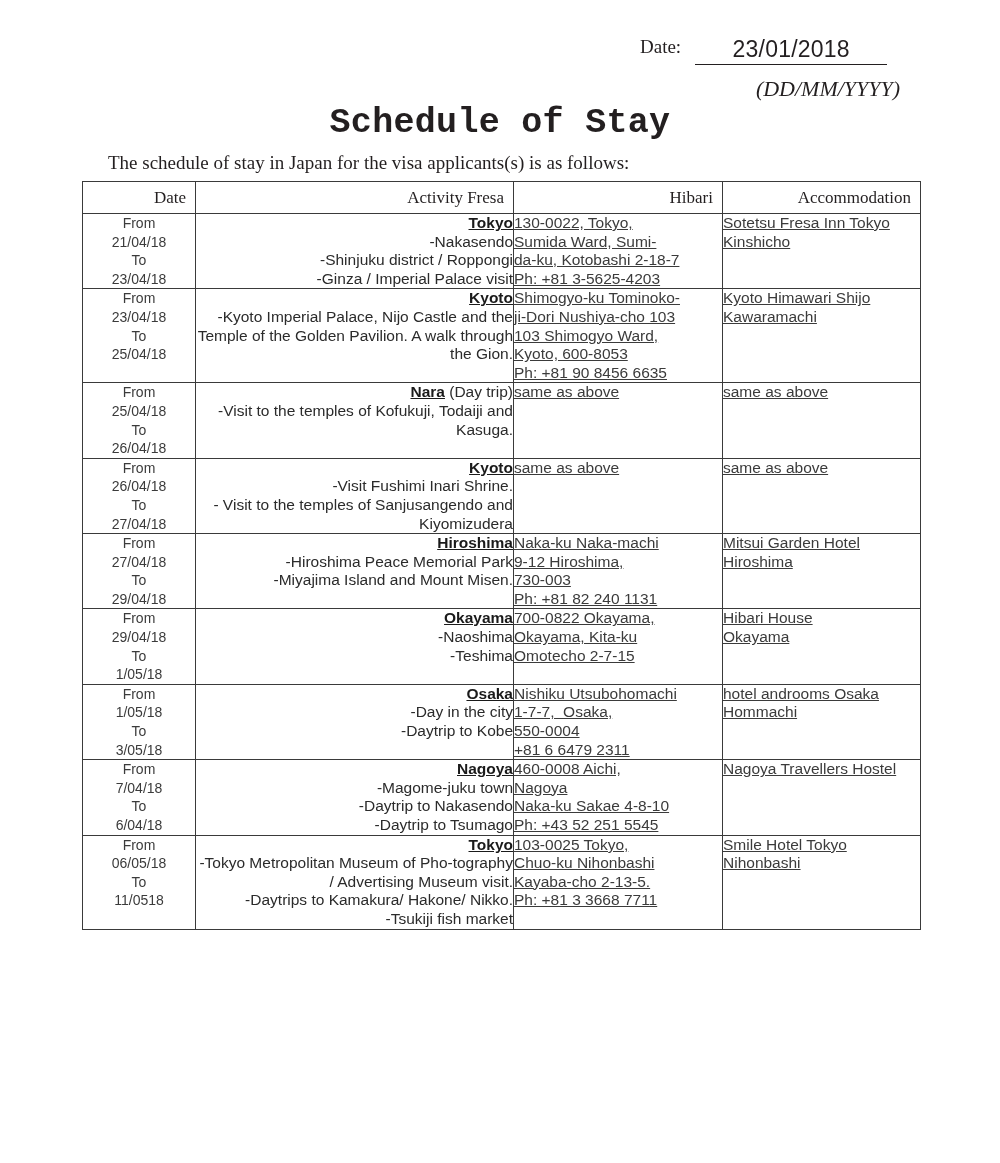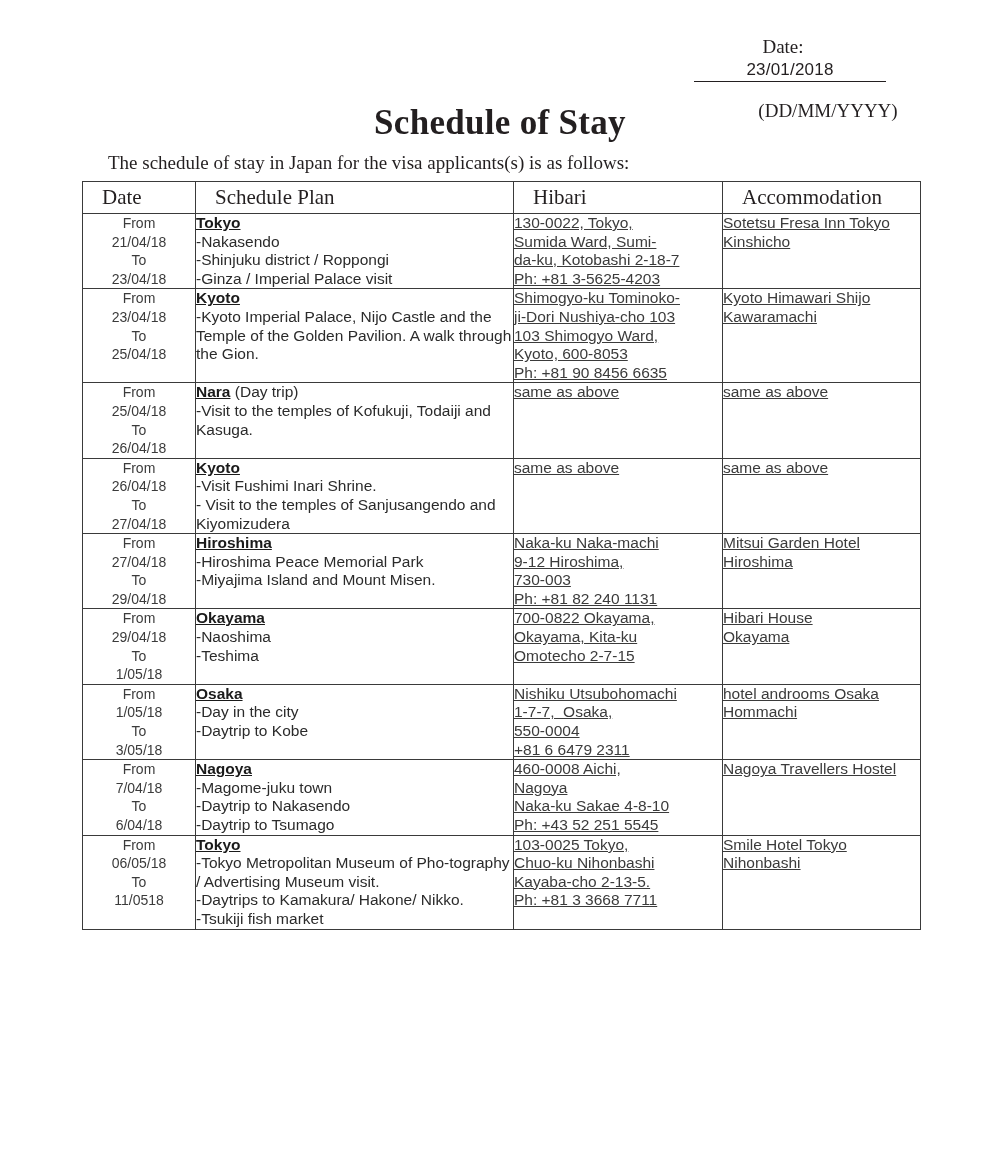--- a/index.html
+++ b/index.html
@@ -24,59 +24,59 @@
   
   .date-block {
     position: absolute;
     top: 36px;
     left: 640px;
     width: 300px;
     font-family: "Liberation Serif", serif;
   }
   .date-line {
     display: flex;
-    align-items: center;
+    align-items: flex-start;
     justify-content: flex-start;
-    flex-direction: column;
   }
   .date-label {
     font-size: 19px;
     color: #231f20;
     padding-right: 14px;
     padding-bottom: 2px;
     white-space: nowrap;
   }
   .date-value-wrap {
     border-bottom: 1.5px solid #231f20;
     width: 192px;
     text-align: center;
     padding-bottom: 1px;
   }
   .date-value {
     font-family: "Liberation Sans", sans-serif;
-    font-size: 17px;
+    font-size: 23px;
     letter-spacing: 0.2px;
     color: #231f20;
   }
   .date-format {
     text-align: center;
-    font-size: 19px;
-    margin-top: 18px;
+    font-size: 22px;
+    margin-top: 11px;
     padding-left: 76px;
     font-family: "Liberation Serif", serif;
+    font-style: italic;
   }
 
   
   .doc-title {
     position: absolute;
     top: 103px;
     left: 0;
     width: 1000px;
     text-align: center;
-    font-family: Liberation Serif, serif;
+    font-family: Liberation Mono, monospace;
     font-weight: bold;
     font-size: 35px;
     letter-spacing: 0.3px;
   }
 
   
   .intro {
     position: absolute;
     top: 152px;
     left: 84px;
@@ -95,43 +95,44 @@
     table-layout: fixed;
   }
   .schedule-table td, .schedule-table th {
     border: 1px solid #3a3a3a;
     vertical-align: top;
     padding: 0;
   }
   .schedule-table thead th {
     font-family: "Liberation Serif", serif;
     font-weight: normal;
-    font-size: 21px;
-    text-align: left;
+    font-size: 17px;
+    text-align: right;
     height: 31px;
     vertical-align: middle;
-    padding: 0 19px;
+    padding: 0 9px;
   }
   col.c-date { width: 113px; }
   col.c-activity { width: 318px; }
   col.c-contact { width: 209px; }
   col.c-accom { width: 198px; }
 
   .cell-date {
     text-align: center;
     font-size: 14px;
     line-height: 18.6px;
     padding: 11px 4px 14px 4px;
     color: #3b3b3b;
   }
   .cell-activity {
     font-size: 15.5px;
     line-height: 18.6px;
     padding: 11px 8px 14px 10px;
     color: #2b2b2b;
+    text-align: right;
   }
   .cell-contact, .cell-accom {
     font-size: 15.5px;
     line-height: 18.6px;
     padding: 11px 6px 14px 10px;
     color: #3b3b3b;
     text-decoration: underline;
   }
   .city {
     font-weight: bold;
@@ -163,21 +164,21 @@
   <table class="schedule-table">
     <colgroup>
       <col class="c-date">
       <col class="c-activity">
       <col class="c-contact">
       <col class="c-accom">
     </colgroup>
     <thead>
       <tr>
         <th>Date</th>
-        <th>Schedule Plan</th>
+        <th>Activity Fresa</th>
         <th>Hibari</th>
         <th>Accommodation</th>
       </tr>
     </thead>
     <tbody>
         <tr>
           <td class="cell-date">
             <span class="line">From</span>
             <span class="line">21/04/18</span>
             <span class="line">To</span>

